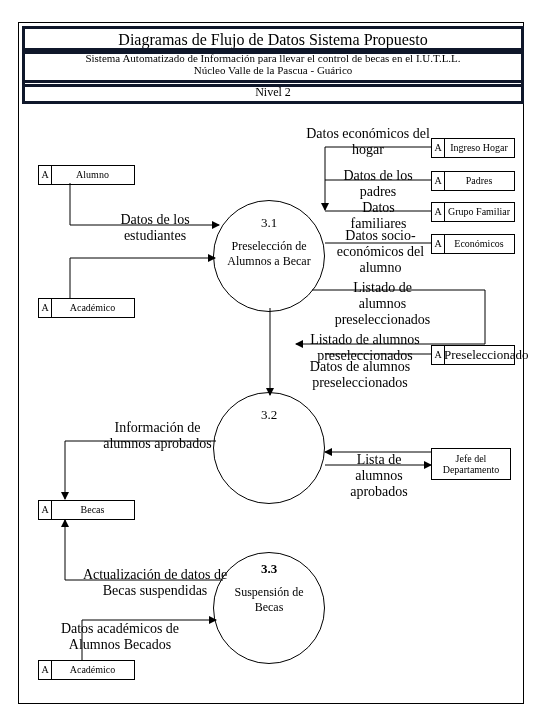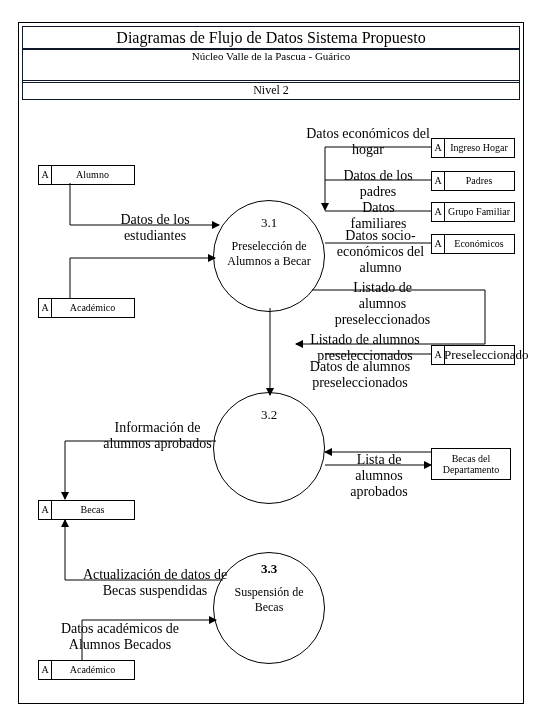--- a/index.html
+++ b/index.html
@@ -1,18 +1,18 @@
 <!DOCTYPE html>
 <html><head>
 <meta charset="utf-8">
 <style>
   html,body{margin:0;padding:0;background:#fff;font-family:"Times New Roman",serif;}
   .page{position:relative;width:540px;height:720px;}
   .frame{position:absolute;border:1px solid #000;}
-  .hdr{position:absolute;left:22px;width:496px;border:1px solid #0f172a;text-align:center;}
+  .hdr{position:absolute;left:22px;width:496px;border:3px solid #0f172a;text-align:center;}
   .hdr.t1{top:26px;height:22px;font-size:16px;line-height:22px;}
   .hdr.t2{top:48px;height:32px;font-size:11px;padding-top:1px;}
   .hdr.t3{top:80px;height:18px;font-size:12px;line-height:18px;}
   .proc{position:absolute;border:1px solid #000;border-radius:50%;text-align:center;}
   .proc .num{font-size:13px;}
   .proc .nm{font-size:12px;font-family:Liberation Serif, serif;}
   .ent{position:absolute;border:1px solid #000;height:18px;}
   .ent .a{position:absolute;left:0;top:0;width:12px;height:100%;border-right:1px solid #000;text-align:center;font-size:10px;line-height:18px;}
   .ent .lbl{position:absolute;left:12px;right:0;top:0;height:100%;text-align:center;font-size:10px;line-height:18px;}
   .ext{position:absolute;border:1px solid #000;text-align:center;font-size:10px;display:flex;align-items:center;justify-content:center;}
@@ -21,20 +21,21 @@
 </style>
 </head>
 <body>
 
 <div class="page">
 
   <div class="frame" style="left:18px;top:22px;width:504px;height:680px;"></div>
 
   <div class="hdr t1">Diagramas de Flujo de Datos Sistema Propuesto</div>
   <div class="hdr t2">
+    <div>Sistema Automatizado de Información para llevar el control de becas en el I.U.T.L.L.</div>
     <div>Núcleo Valle de la Pascua - Guárico</div>
   </div>
   <div class="hdr t3">Nivel 2</div>
 
   <svg width="540" height="720">
     <defs>
       <marker id="ar" markerWidth="8" markerHeight="8" refX="7" refY="4" orient="auto">
         <path d="M0,0 L8,4 L0,8 z" fill="#000"></path>
       </marker>
     </defs>
@@ -107,21 +108,21 @@
   </div>
   <div class="ent" style="left:431px;top:234px;width:82px;">
     <div class="a">A</div>
     <div class="lbl">Económicos</div>
   </div>
   <div class="ent" style="left:431px;top:345px;width:82px;">
     <div class="a">A</div>
     <div class="lbl" style="font-size:13px;">Preseleccionado</div>
   </div>
 
-  <div class="ext" style="left:431px;top:448px;width:78px;height:30px;">Becas del Departamento</div>
+  <div class="ext" style="left:431px;top:448px;width:78px;height:30px;">Jefe del Departamento</div>
 
   <div class="flow" style="left:90px;top:212px;width:130px;">Datos de los estudiantes</div>
   <div class="flow" style="left:298px;top:126px;width:140px;">Datos económicos del hogar</div>
   <div class="flow" style="left:328px;top:168px;width:100px;">Datos de los padres</div>
   <div class="flow" style="left:336px;top:200px;width:85px;">Datos familiares</div>
   <div class="flow" style="left:333px;top:228px;width:95px;">Datos socio-económicos del alumno</div>
   <div class="flow" style="left:330px;top:280px;width:105px;">Listado de alumnos preseleccionados</div>
   <div class="flow" style="left:310px;top:332px;width:110px;">Listado de alumnos preseleccionados</div>
   <div class="flow" style="left:300px;top:359px;width:120px;">Datos de alumnos preseleccionados</div>
   <div class="flow" style="left:95px;top:420px;width:125px;">Información de alumnos aprobados</div>

